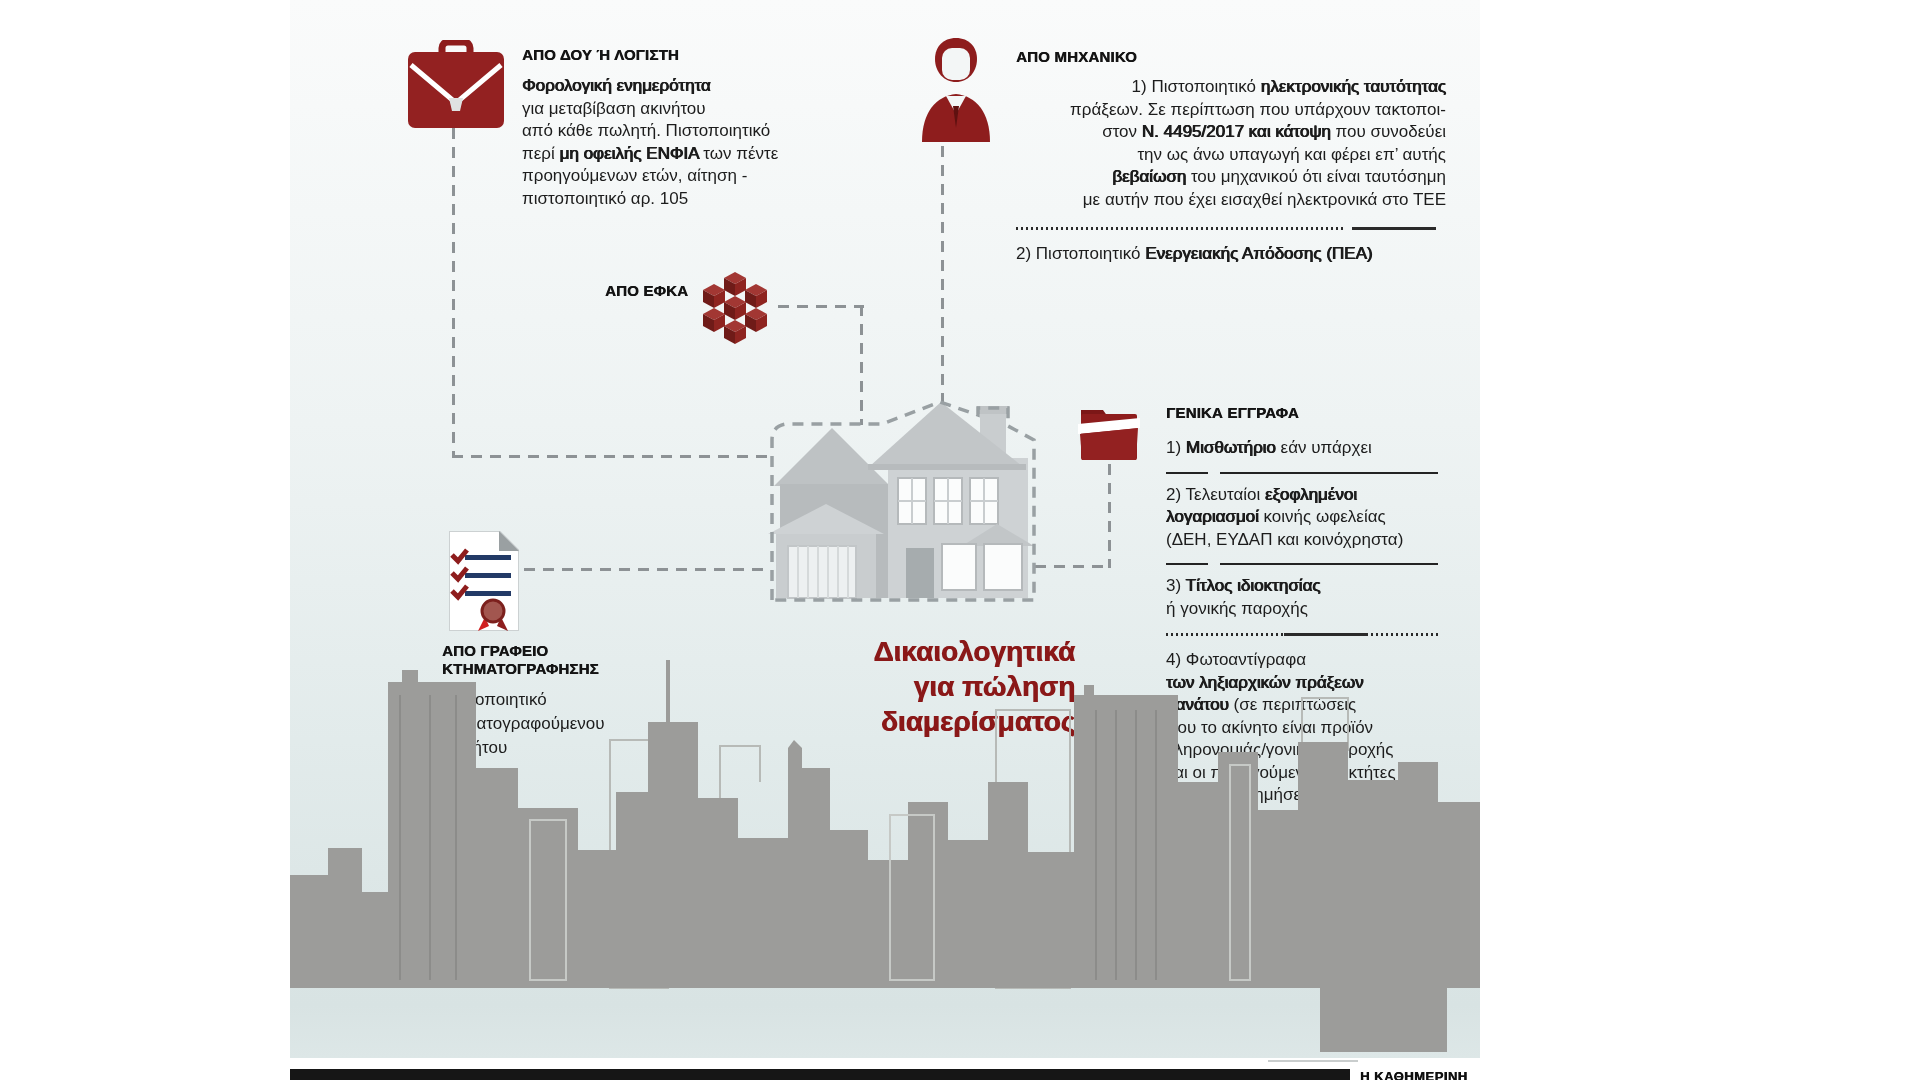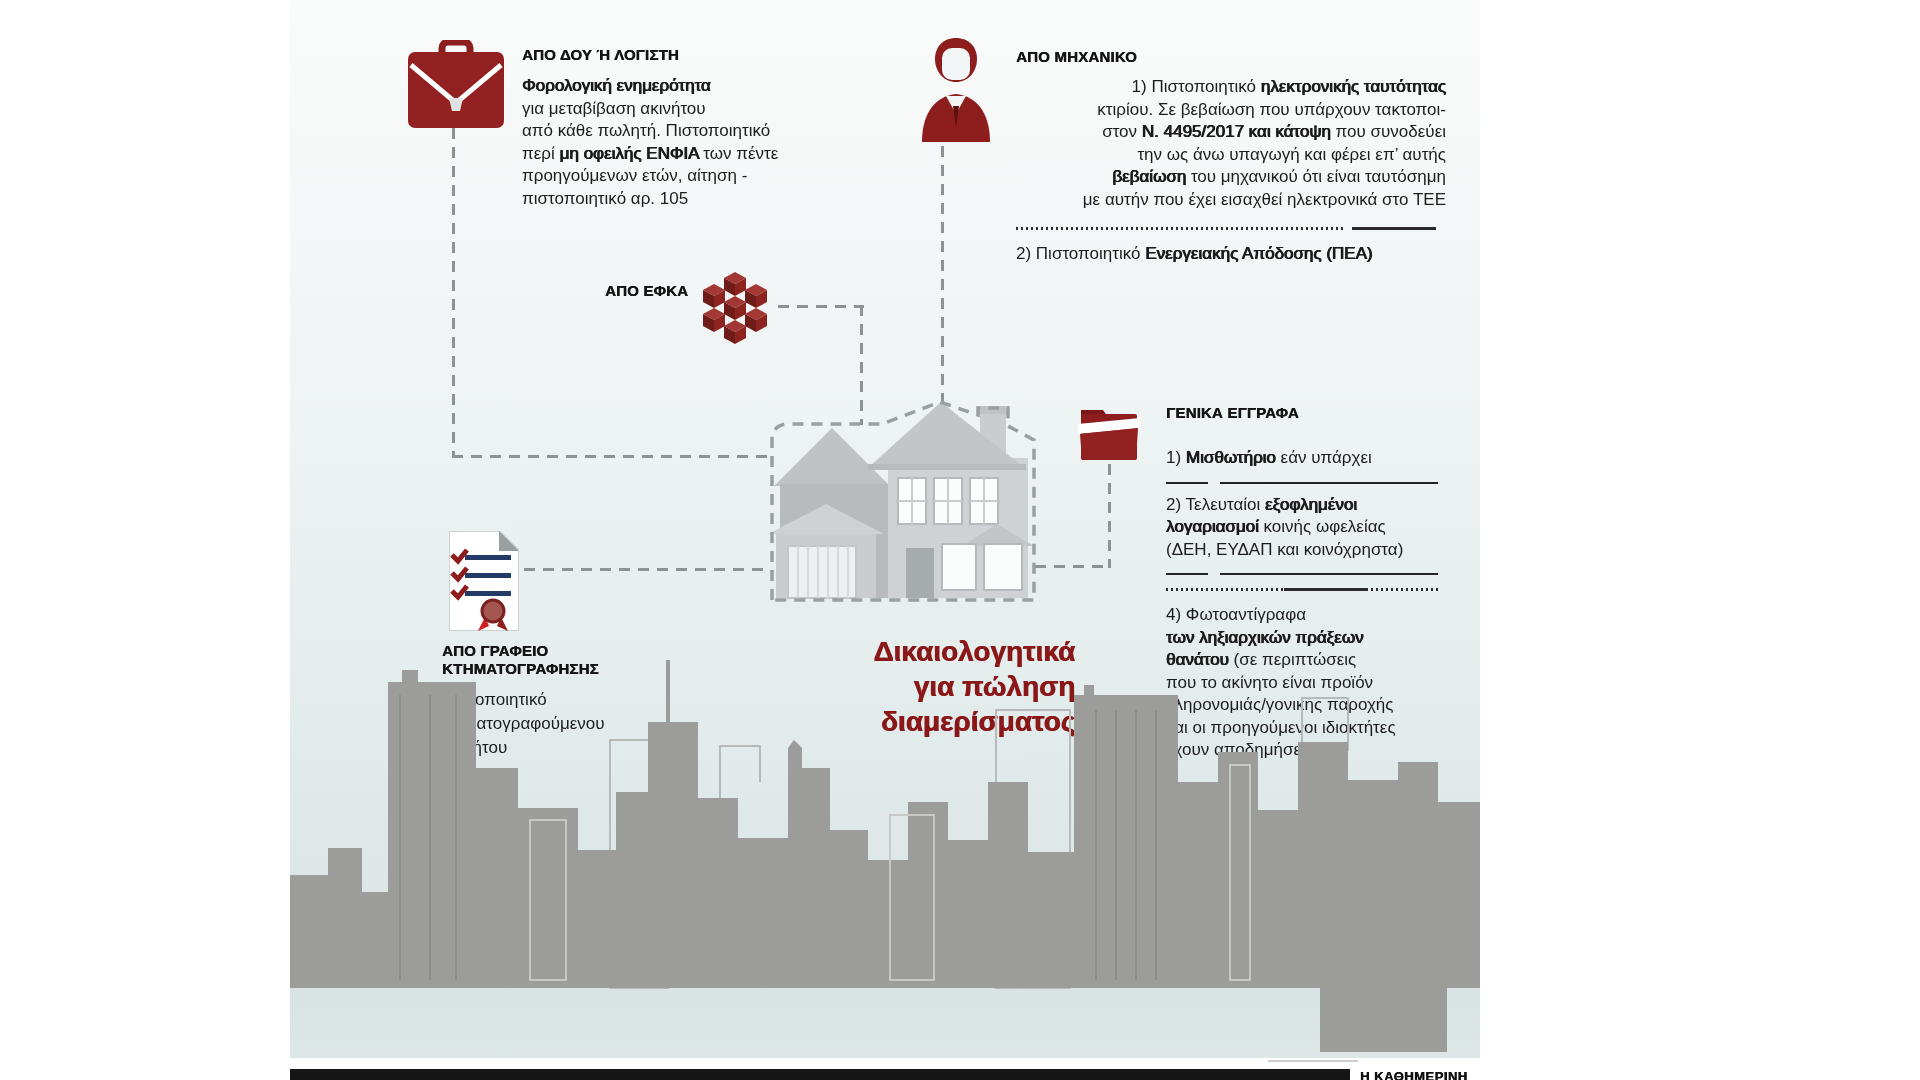--- a/index.html
+++ b/index.html
@@ -77,21 +77,21 @@
       <path d="M2,106 C2,76 16,60 36,58 C56,60 70,76 70,106 Z" fill="#8e1d1d"></path>
       <polygon points="26,60 36,78 46,60" fill="#f3f6f6"></polygon>
       <polygon points="33,70 36,92 39,70" fill="#5f1110"></polygon>
     </svg>
   </div>
 
   <div class="abs" style="left:1016px;top:48px;width:430px;">
     <div class="h">ΑΠΟ ΜΗΧΑΝΙΚΟ</div>
     <div style="margin-top:10px;text-align:right;">
       <div class="line"><span>1) Πιστοποιητικό </span><span class="b">ηλεκτρονικής ταυτότητας</span></div>
-      <div class="line"><span>κτιρίου. Σε βεβαίωση που υπάρχουν τακτοποι-</span></div>
+      <div class="line"><span>πράξεων. Σε περίπτωση που υπάρχουν τακτοποι-</span></div>
       <div class="line"><span>στον </span><span class="b">Ν. 4495/2017 και κάτοψη</span><span> που συνοδεύει</span></div>
       <div class="line"><span>την ως άνω υπαγωγή και φέρει επ’ αυτής</span></div>
       <div class="line"><span class="b">βεβαίωση</span><span> του μηχανικού ότι είναι ταυτόσημη</span></div>
       <div class="line"><span>με αυτήν που έχει εισαχθεί ηλεκτρονικά στο ΤΕΕ</span></div>
     </div>
     <div class="mech-sep">
       <span class="dots"></span>
       <span class="tail"></span>
     </div>
     <div class="line" style="margin-top:13px;"><span>2) Πιστοποιητικό </span><span class="b">Ενεργειακής Απόδοσης (ΠΕΑ)</span></div>
@@ -160,28 +160,32 @@
     <svg width="62" height="60" viewBox="0 0 62 60">
       <path d="M3,8 h22 l5,7 h-27 Z" fill="#7c1717"></path>
       <rect x="3" y="12" width="56" height="46" rx="2" fill="#8e1d1d"></rect>
       <polygon points="0,22 62,16 62,26 0,32" fill="#ffffff"></polygon>
       <polygon points="2,32 60,26 58,58 4,58" fill="#932121"></polygon>
     </svg>
   </div>
 
   <div class="abs" style="left:1166px;top:404px;width:310px;">
     <div class="h">ΓΕΝΙΚΑ ΕΓΓΡΑΦΑ</div>
-    <div class="line" style="margin-top:25px;"><span>1) </span><span class="b">Μισθωτήριο</span><span> εάν υπάρχει</span></div>
+    <div class="line" style="margin-top:15px;"><span>1) </span><span class="b">Μισθωτήριο</span><span> εάν υπάρχει</span></div>
     <div class="sep-solid"></div>
     <div style="margin-top:10px;">
       <div class="line"><span>2) Τελευταίοι </span><span class="b">εξοφλημένοι</span></div>
       <div class="line"><span class="b">λογαριασμοί</span><span> κοινής ωφελείας</span></div>
       <div class="line"><span>(ΔΕΗ, ΕΥΔΑΠ και κοινόχρηστα)</span></div>
     </div>
     <div class="sep-solid"></div>
+    <div style="margin-top:10px;">
+      <div class="line"><span>3) </span><span class="b">Τίτλος ιδιοκτησίας</span></div>
+      <div class="line"><span>ή γονικής παροχής</span></div>
+    </div>
     <div class="sep-dotted">
       <span class="solid-mid"></span>
     </div>
     <div style="margin-top:13px;">
       <div class="line"><span>4) Φωτοαντίγραφα</span></div>
       <div class="line"><span class="b">των ληξιαρχικών πράξεων</span></div>
       <div class="line"><span class="b">θανάτου</span><span> (σε περιπτώσεις</span></div>
       <div class="line"><span>που το ακίνητο είναι προϊόν</span></div>
       <div class="line"><span>κληρονομιάς/γονικής παροχής</span></div>
       <div class="line"><span>και οι προηγούμενοι ιδιοκτήτες</span></div>

